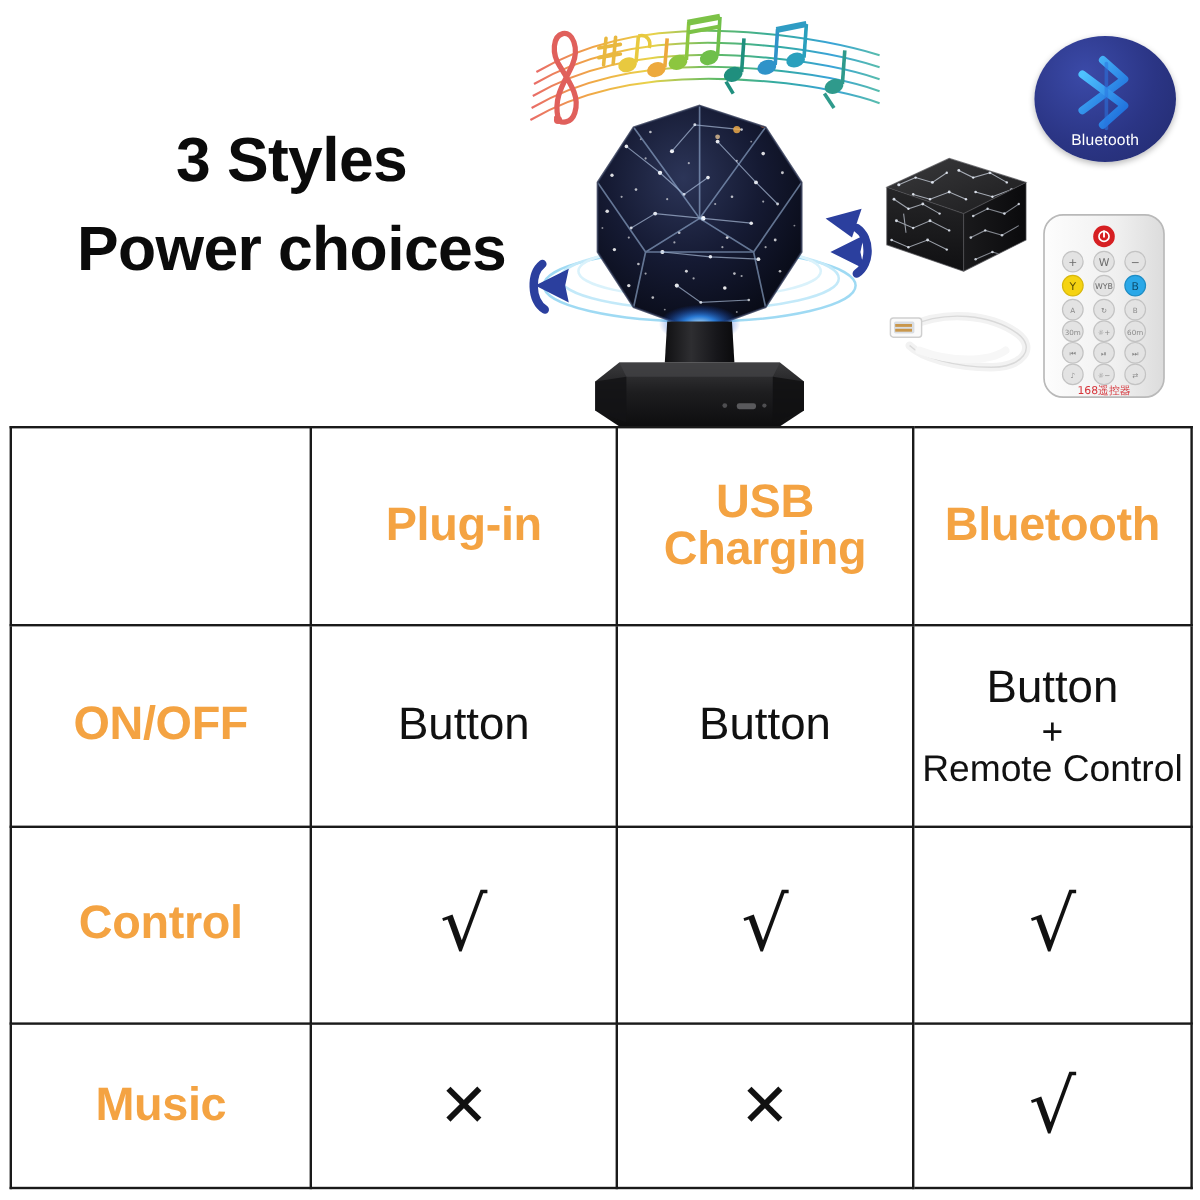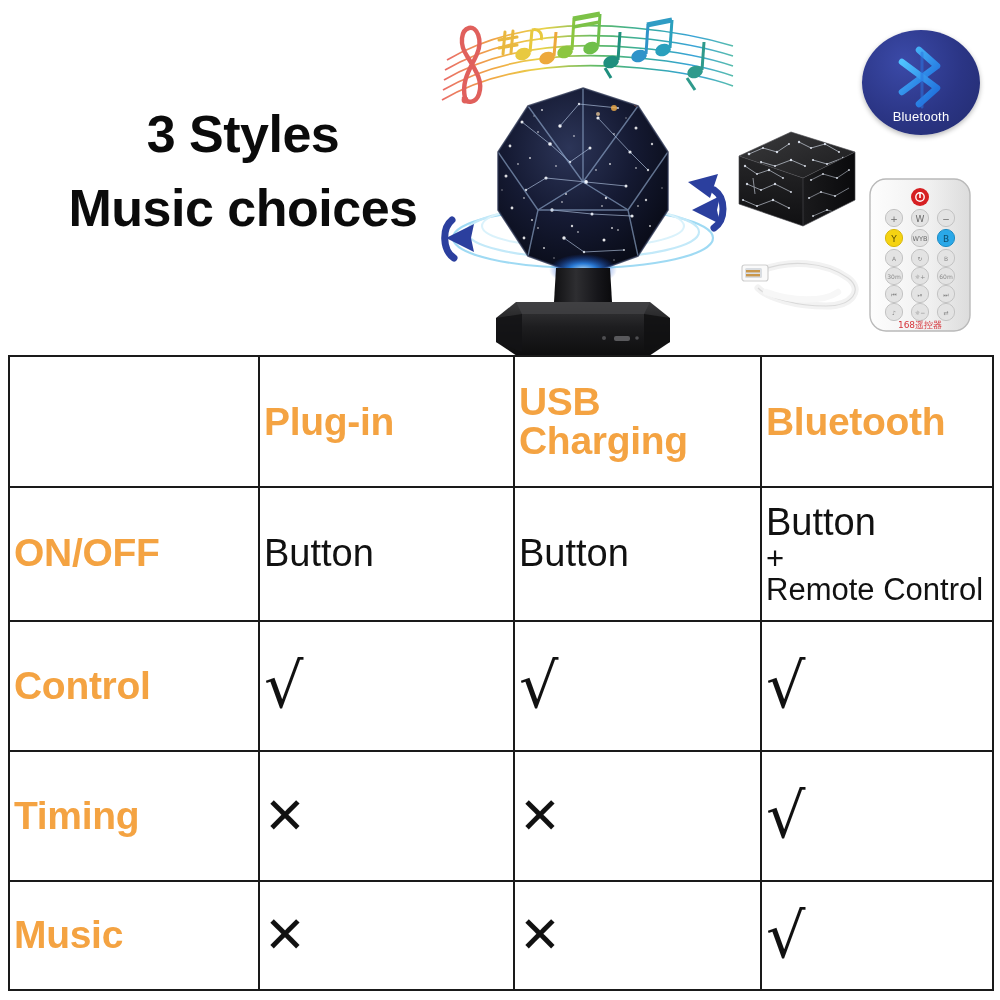--- a/index.html
+++ b/index.html
@@ -78,20 +78,21 @@
   
   #spec-table {
     position: absolute;
     left: 8px; top: 355px;
     width: 984px; height: 636px;
     border-collapse: collapse;
     table-layout: fixed;
   }
   #spec-table td {
     border: 2px solid #1a1a1a;
+    text-align: center;
     vertical-align: middle;
     padding: 2px 4px;
     background: #ffffff;
   }
   .col-label  { width: 250px; }
   .col-a      { width: 255px; }
   .col-b      { width: 247px; }
   .col-c      { width: 232px; }
 
   .r-head { height: 107px; }
@@ -140,21 +141,21 @@
   }
   .two-line { display: block; }
 </style>
 </head>
 <body>
 
 <div id="hero">
 
   <div id="headline">
     <span class="line1">3 Styles</span>
-    <span class="line2">Music choices</span>
+    <span class="line2">Power choices</span>
   </div>
 
   <div id="music-notes">
     <svg width="310" height="112" viewBox="0 0 310 112">
       <defs>
         <linearGradient id="staffGrad" x1="0" y1="0" x2="1" y2="0">
           <stop offset="0%" stop-color="#e8655f"></stop>
           <stop offset="18%" stop-color="#f0a63c"></stop>
           <stop offset="34%" stop-color="#e8d041"></stop>
           <stop offset="52%" stop-color="#5cb85c"></stop>
@@ -609,28 +610,20 @@
 
     <tr class="r-3">
       <td class="row-label">
         <span class="two-line">Control</span>
       </td>
       <td class="mark-check">√</td>
       <td class="mark-check">√</td>
       <td class="mark-check">√</td>
     </tr>
 
-    <tr class="r-4">
-      <td class="row-label">
-        <span class="two-line">Timing</span>
-      </td>
-      <td class="mark-cross">✕</td>
-      <td class="mark-cross">✕</td>
-      <td class="mark-check">√</td>
-    </tr>
 
     <tr class="r-5">
       <td class="row-label">
         <span class="two-line">Music</span>
       </td>
       <td class="mark-cross">✕</td>
       <td class="mark-cross">✕</td>
       <td class="mark-check">√</td>
     </tr>
   </tbody>

